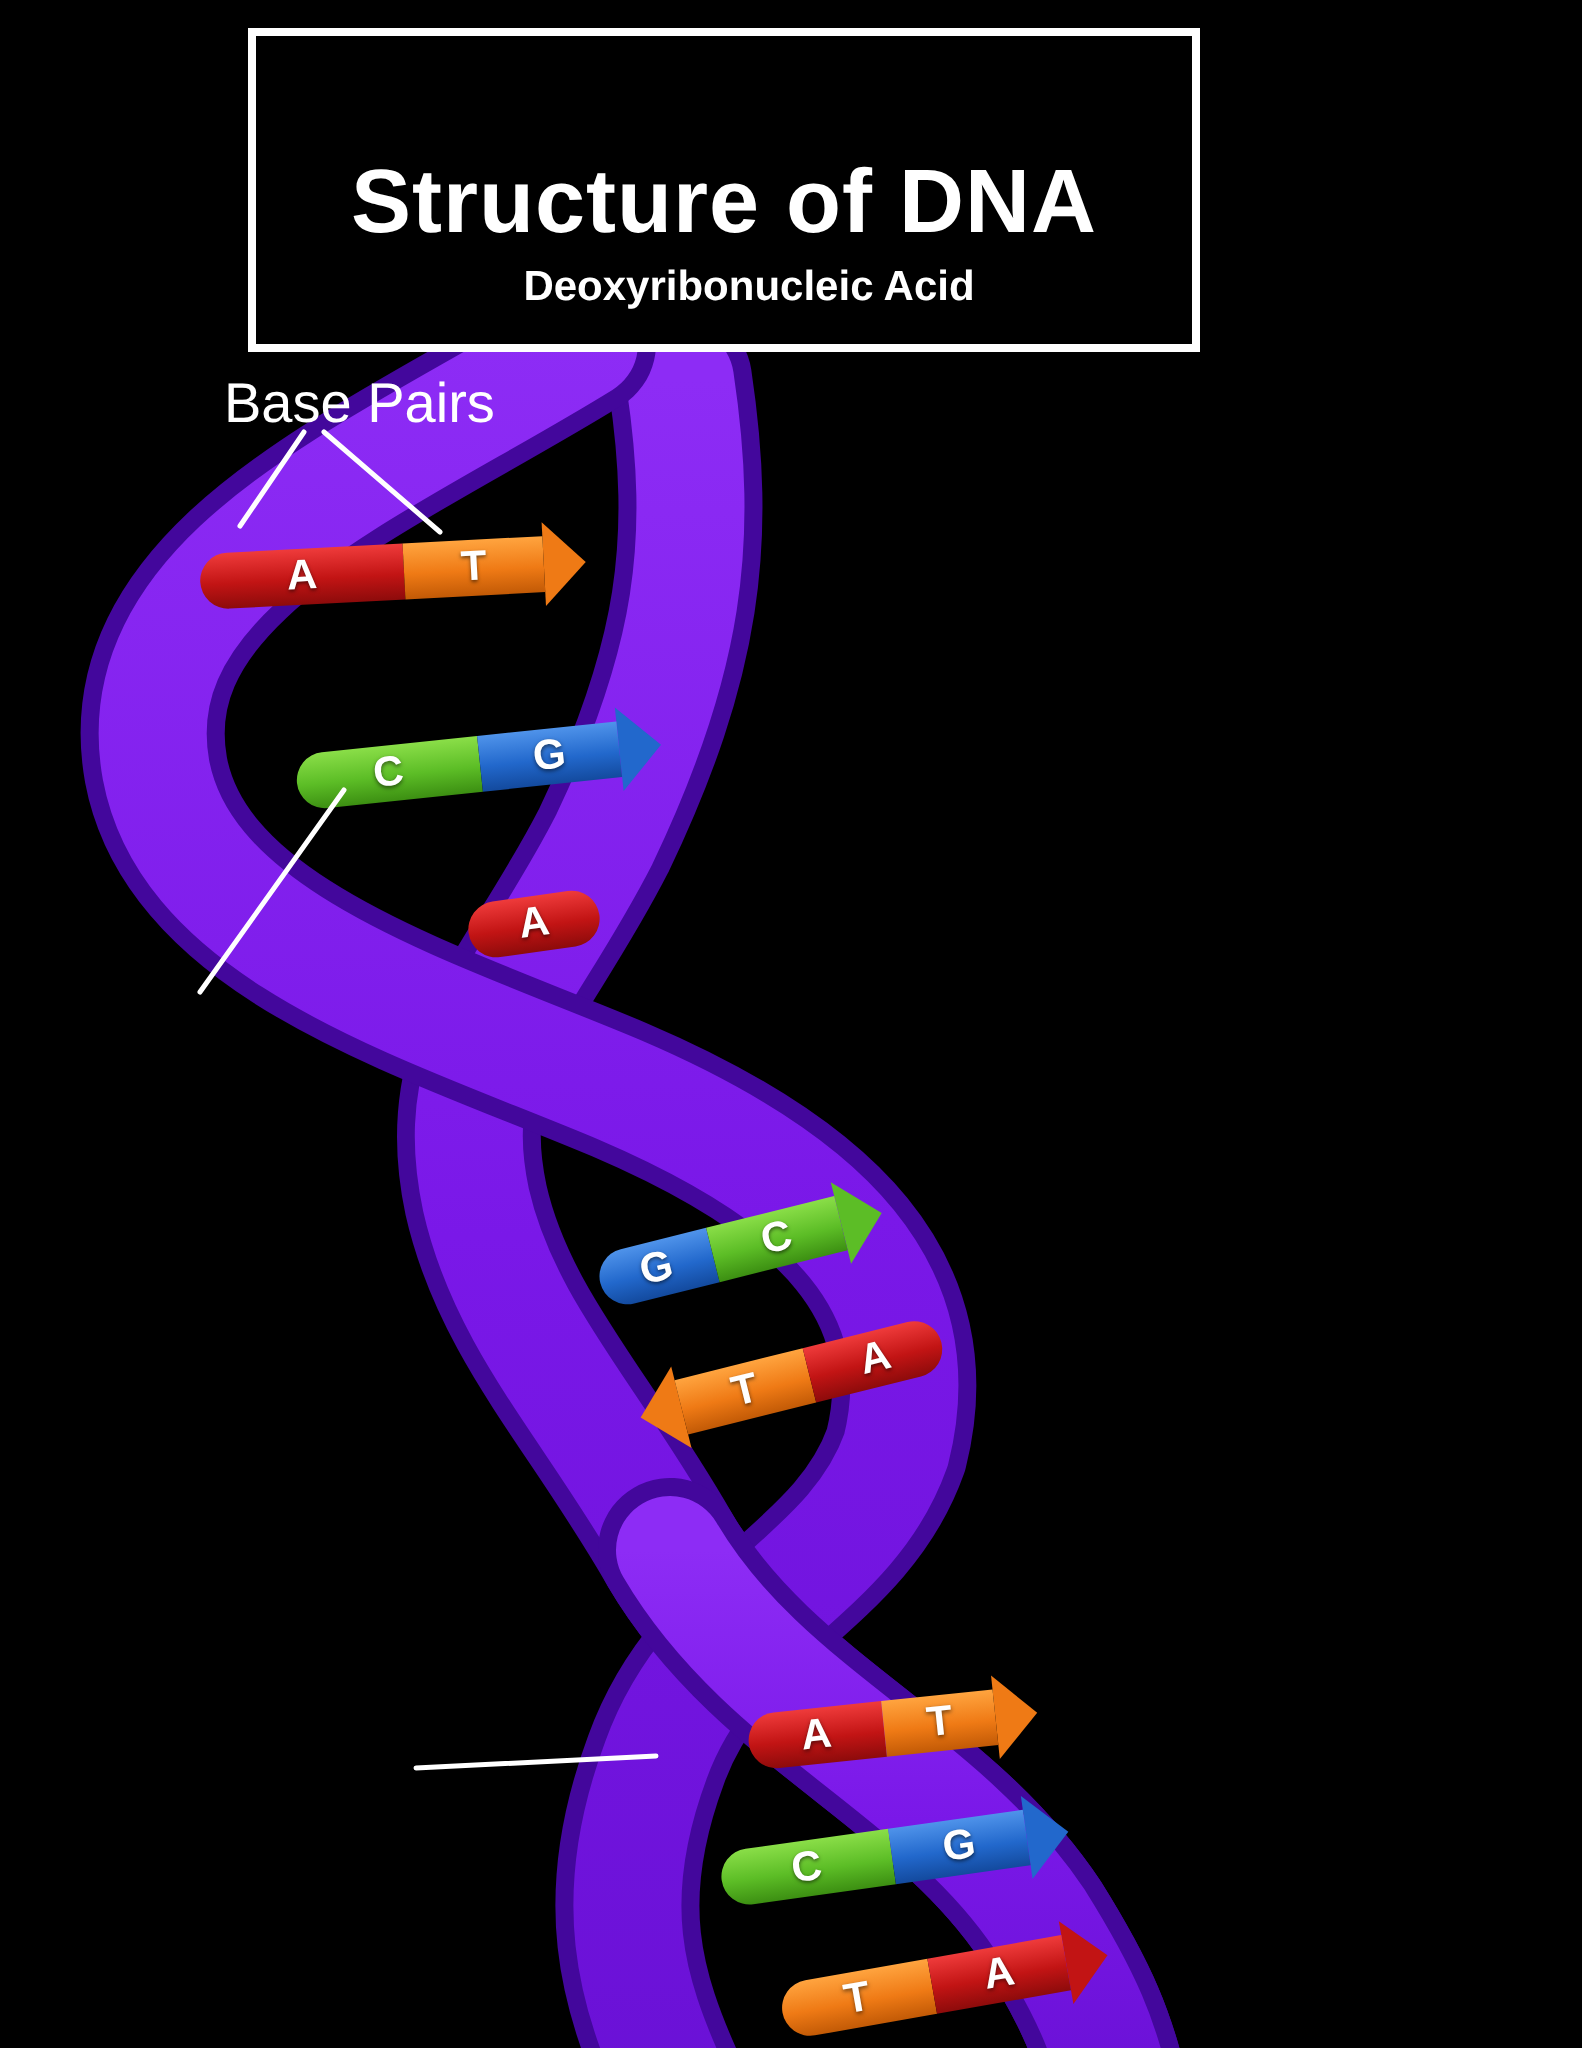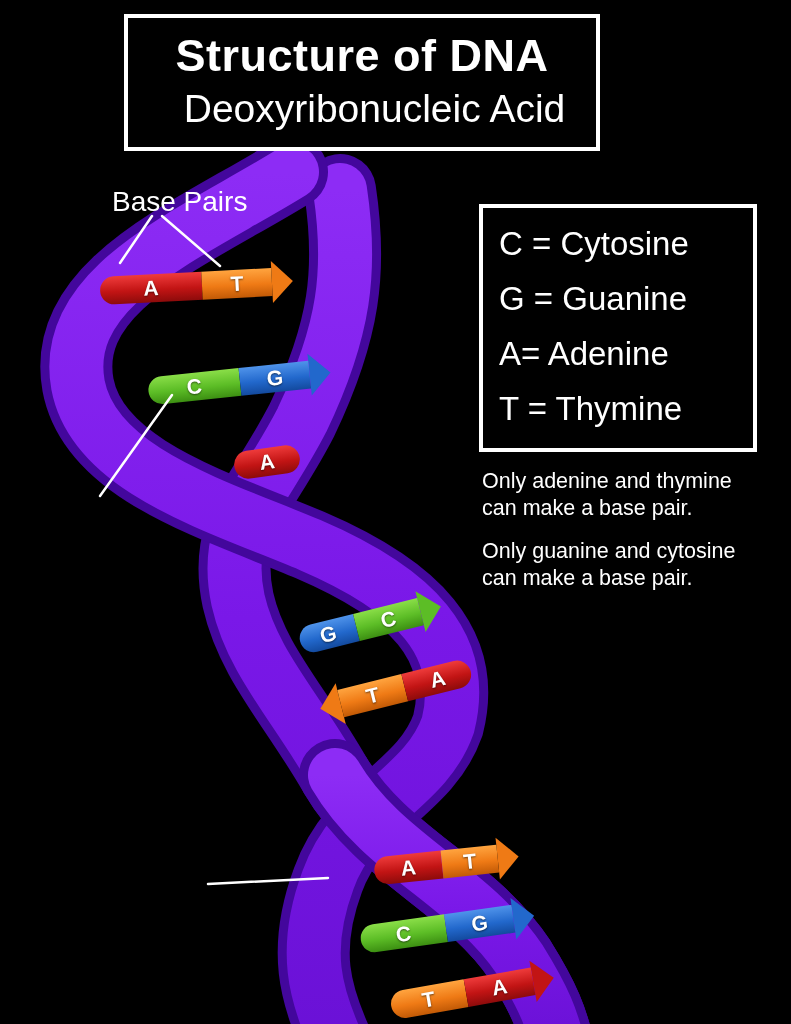--- a/index.html
+++ b/index.html
@@ -26,22 +26,22 @@
   .ah-r-T{border-left:21px solid #ef7a15;}
   .ah-r-C{border-left:21px solid #5cbd26;}
   .ah-r-G{border-left:21px solid #2268cc;}
   .ah-l-T{border-right:21px solid #ef7a15;}
 
   
   .title-box{
     position:absolute;z-index:4;left:124px;top:14px;width:468px;
     border:4px solid #fff;text-align:center;padding:12px 0 16px 0;background:#000;
   }
-  .title-main{font-size:45px;font-weight:bold;letter-spacing:.5px;line-height:52px;}
-  .title-sub{font-size:39px;font-weight:normal;margin-top:5px;padding-left:25px;}
+  .title-main{font-size:45px;font-weight:bold;letter-spacing:.5px;line-height:52px;margin-top:45px;}
+  .title-sub{font-size:21px;font-weight:bold;margin-top:5px;padding-left:25px;}
   .legend-box{
     position:absolute;z-index:4;left:479px;top:204px;width:248px;
     border:4px solid #fff;padding:8px 6px 12px 16px;background:#000;
   }
   .legend-line{font-size:33px;line-height:55px;white-space:nowrap;}
   .notes{position:absolute;z-index:4;left:482px;top:468px;width:282px;font-size:21.5px;line-height:27px;}
   .note{margin:0 0 16px 0;}
   .lbl{position:absolute;z-index:4;font-size:28px;line-height:35px;}
   .lbl-base-pairs{left:112px;top:184px;}
   .lbl-nitro{left:47px;top:500px;width:150px;}
@@ -156,27 +156,17 @@
       <path d="M100 496 L172 395"></path>
       <path d="M208 884 L328 878"></path>
     </g>
   </svg>
 
   <div class="title-box">
     <div class="title-main">Structure of DNA</div>
     <div class="title-sub">Deoxyribonucleic Acid</div>
   </div>
 
-  <div class="legend-box">
-    <div class="legend-line">C = Cytosine</div>
-    <div class="legend-line">G = Guanine</div>
-    <div class="legend-line">A= Adenine</div>
-    <div class="legend-line">T = Thymine</div>
-  </div>
 
-  <div class="notes">
-    <p class="note">Only adenine and thymine can make a base pair.</p>
-    <p class="note">Only guanine and cytosine can make a base pair.</p>
-  </div>
 
   <div class="lbl lbl-base-pairs">Base Pairs</div>
 
 </div>
 
 </body></html>

